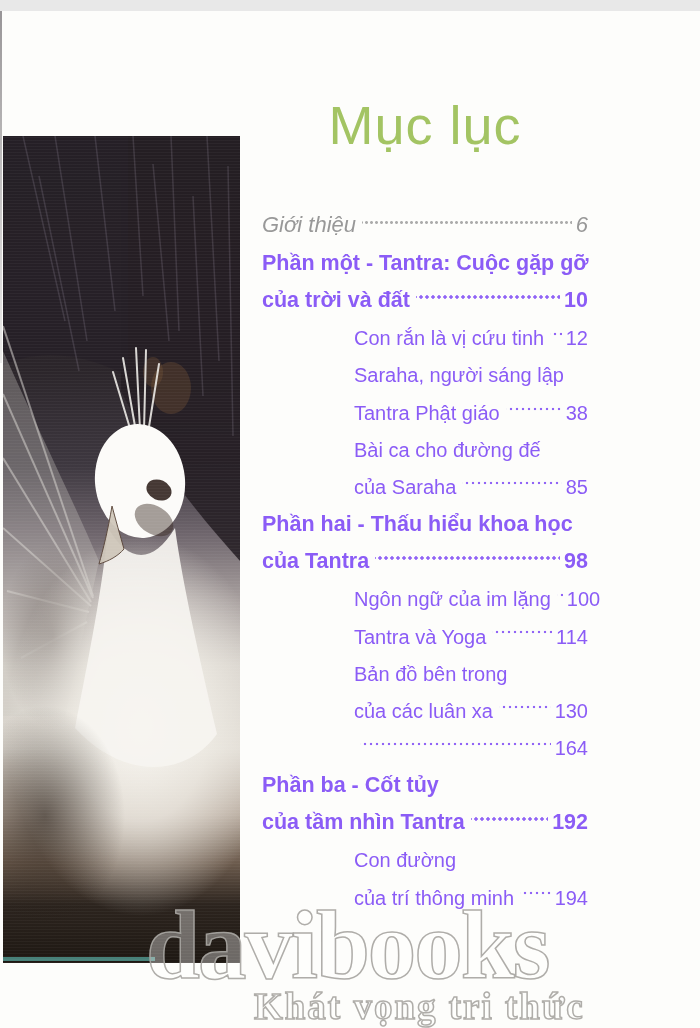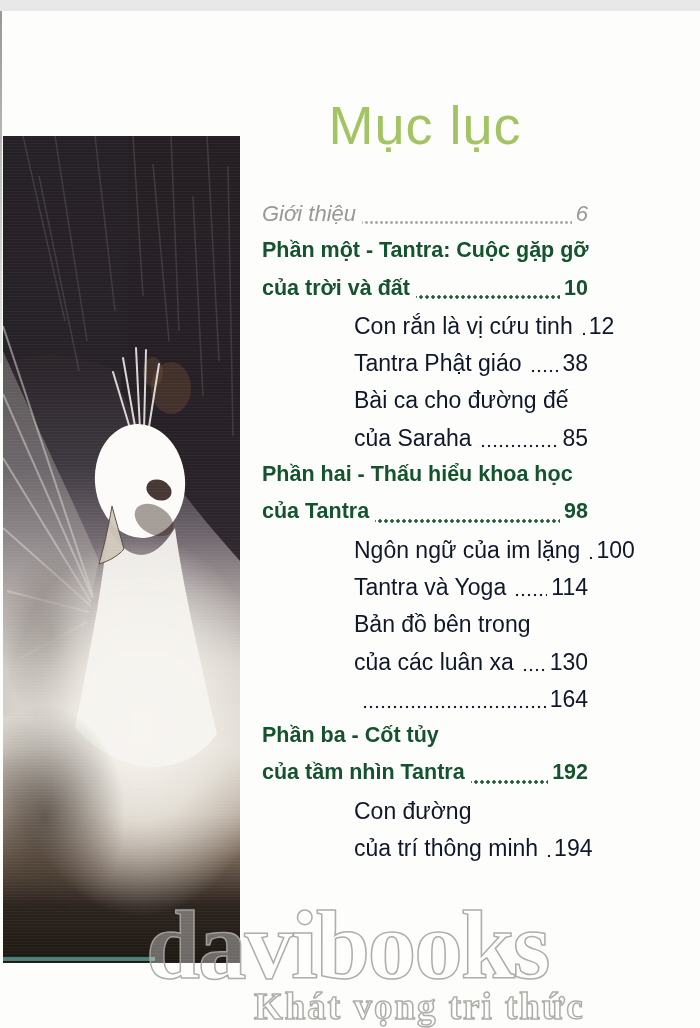--- a/index.html
+++ b/index.html
@@ -25,34 +25,34 @@
     pointer-events:none;
   }
   
   .title{
     position:absolute; left:262px; top:82px; width:326px;
     text-align:center; font-size:54px; line-height:1.2;
     font-weight:200; letter-spacing:1px; color:#a3c463;
   }
   
   .toc{position:absolute; left:262px; top:190px; width:326px;}
-  .row{display:flex; align-items:flex-start; height:37.3px; white-space:nowrap;}
+  .row{display:flex; align-items:flex-end; height:37.3px; white-space:nowrap;}
   .row .t{white-space:nowrap;}
   .row .leader{
     flex:1 1 0; min-width:6px; height:100%;
     background-image:radial-gradient(circle, currentColor 1.25px, transparent 1.6px);
     background-size:6px 6px; background-repeat:repeat-x; background-position:2px 58%;
     margin:0 4px 0 6px; opacity:.95;
   }
   .row .pg{white-space:nowrap;}
   .row.intro{color:#989898; font-style:italic; font-size:22px;}
   .row.intro .leader{background-size:5px 5px; opacity:.8;}
-  .row.section{color:#14532d; font-weight:bold; font-size:21.5px;}
+  .row.section{color:#8b5cf6; font-weight:bold; font-size:21.5px;}
   .row.section .leader{background-image:radial-gradient(circle, currentColor 1.5px, transparent 1.85px);}
-  .row.sub{color:#0f172a; font-size:23px; padding-left:92px;}
+  .row.sub{color:#8b5cf6; font-size:20px; padding-left:92px;}
   
   .wm{
     position:absolute; z-index:5; color:transparent;
     font-family:"Liberation Serif","DejaVu Serif",serif; font-weight:bold;
     -webkit-text-stroke:1.5px rgba(168,166,162,.92);
     text-shadow:0 0 1px rgba(255,255,255,.35);
     pointer-events:none;
   }
   .wm1{left:146px; top:886px; font-size:97px; line-height:1; letter-spacing:-2px;}
   .wm2{left:254px; top:974px; font-size:37px; line-height:1.2; letter-spacing:2px;}
@@ -169,20 +169,23 @@
         <span class="t">của trời và đất</span>
         <span class="leader"></span>
         <span class="pg">10</span>
       </div>
       <div class="row sub">
         <span class="t">Con rắn là vị cứu tinh</span>
         <span class="leader"></span>
         <span class="pg">12</span>
       </div>
       <div class="row sub">
+        <span class="t">Saraha, người sáng lập</span>
+      </div>
+      <div class="row sub">
         <span class="t">Tantra Phật giáo</span>
         <span class="leader"></span>
         <span class="pg">38</span>
       </div>
       <div class="row sub">
         <span class="t">Bài ca cho đường đế</span>
       </div>
       <div class="row sub">
         <span class="t">của Saraha</span>
         <span class="leader"></span>

